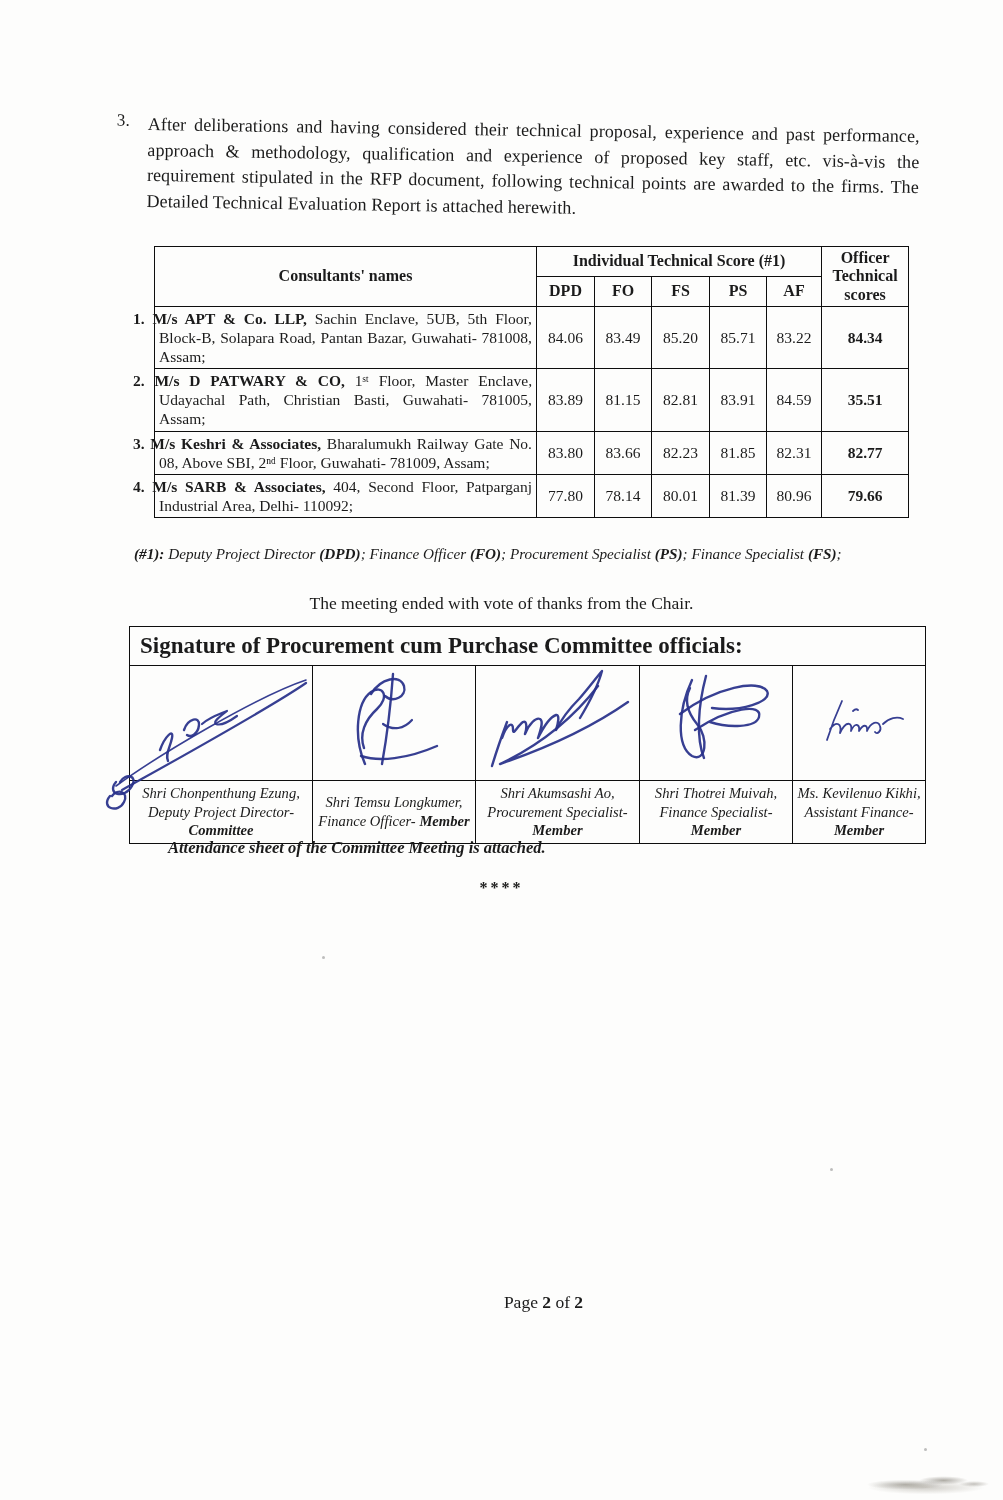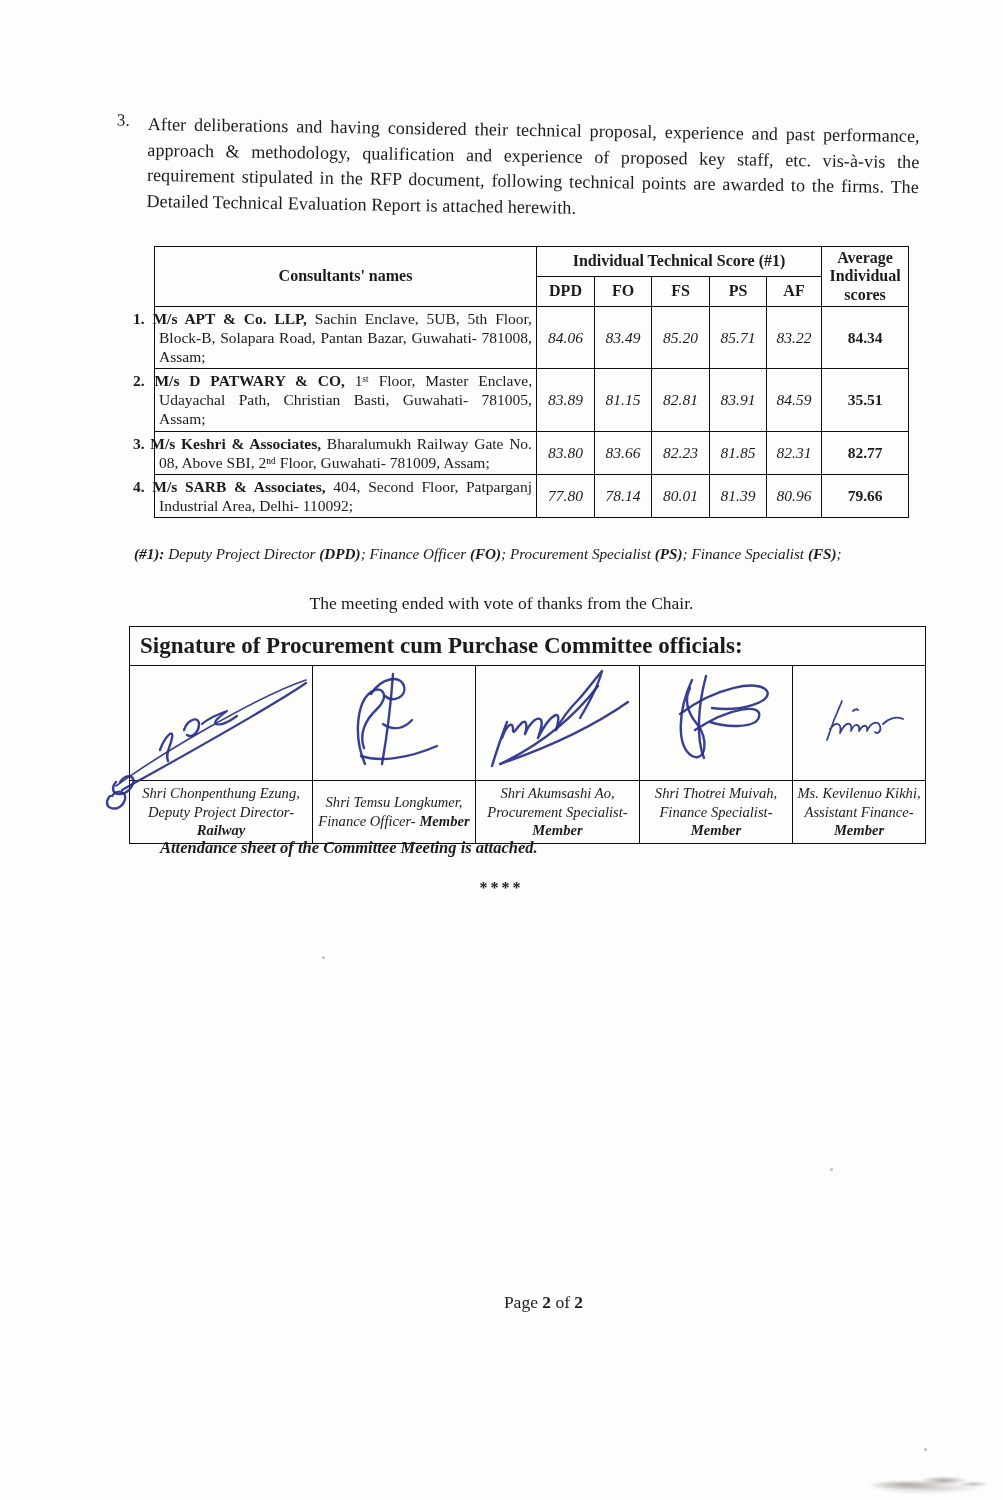--- a/index.html
+++ b/index.html
@@ -22,21 +22,21 @@
   .score-table th,.score-table td{border:1.6px solid #0e0e0e; padding:2px 4px;}
   .score-table thead th{font-weight:bold; text-align:center; font-size:16px; line-height:1.15; padding:2px 2px;}
   .th-ind{font-size:16px;}
   .th-sub{font-size:15.5px;}
   .th-avg{font-size:15.5px; line-height:1.25;}
   .name-cell{
     font-size:15.5px; line-height:1.23; text-align:justify;
     padding:3px 6px 4px 32px; text-indent:-26px; vertical-align:top;
   }
   .rnum,.bname{font-weight:bold;}
-  .score-cell{font-size:15.5px; text-align:center; vertical-align:middle;font-style:italic;}
+  .score-cell{font-size:15.5px; text-align:center; vertical-align:middle;}
   .avg-cell{font-size:15.5px; font-weight:bold; text-align:center; vertical-align:middle;}
   
   .footnote{position:absolute; left:134px; top:544px; width:786px; font-style:italic; font-size:15.2px; line-height:1.35;}
   .footnote .fl2{padding-left:36px;}
   .footnote b,.seg-b{font-weight:bold;}
   
   .meeting-line{position:absolute; left:0; top:593px; width:100%; text-align:center; font-size:17.5px;}
   
   .sig-wrap{position:absolute; left:129px; top:626px; width:796px;}
   .sig-table{width:796px; table-layout:fixed;}
@@ -44,21 +44,21 @@
   .sig-header{font-weight:bold; font-size:23px; padding:5px 10px; height:28px;}
   .sig-ink-cell{height:112px; vertical-align:middle; position:relative; overflow:visible;}
   .sig-ink-cell svg{position:absolute; left:0; top:0; overflow:visible; display:block;}
   .ink{fill:none; stroke:#28308a; stroke-linecap:round; stroke-linejoin:round; opacity:.93;}
   .sig-name-cell{
     height:58px; text-align:center; vertical-align:middle;
     font-style:italic; font-size:14.6px; line-height:1.28; padding:2px 3px;
   }
   .sig-bold{font-weight:bold;}
   
-  .attendance{position:absolute; left:160px; top:838px; font-weight:bold; font-style:italic; font-size:16.5px;}
+  .attendance{position:absolute; left:168px; top:838px; font-weight:bold; font-style:italic; font-size:16.5px;}
   .asterisks{position:absolute; left:0; top:879px; width:100%; text-align:center; font-weight:bold; font-size:16px; letter-spacing:3px;}
   .page-footer{position:absolute; left:0; top:1292px; width:100%; text-align:center; font-size:17.5px;padding-left:42px;}
   
   .smudge{
     position:absolute; left:838px; top:1466px; width:160px; height:30px;
     background:
       radial-gradient(ellipse 55px 7px at 42% 62%, rgba(95,90,78,.42), transparent 70%),
       radial-gradient(ellipse 35px 6px at 66% 48%, rgba(95,90,78,.5), transparent 70%),
       radial-gradient(ellipse 78px 9px at 55% 72%, rgba(125,118,104,.34), transparent 75%),
       radial-gradient(ellipse 20px 4px at 85% 60%, rgba(110,104,92,.4), transparent 75%);
@@ -84,21 +84,21 @@
           <col style="width:57px">
         <col style="width:58px">
           <col style="width:57px">
           <col style="width:55px">
           <col style="width:87px">
       </colgroup>
       <thead>
         <tr>
           <th rowspan="2">Consultants' names</th>
           <th colspan="5" class="th-ind">Individual Technical Score (#1)</th>
-          <th rowspan="2" class="th-avg">Average Individual scores</th>
+          <th rowspan="2" class="th-avg">Officer Technical scores</th>
         </tr>
         <tr>
           <th class="th-sub">DPD</th>
           <th class="th-sub">FO</th>
           <th class="th-sub">FS</th>
           <th class="th-sub">PS</th>
           <th class="th-sub">AF</th>
         </tr>
       </thead>
       <tbody>
@@ -201,21 +201,21 @@
             <path class="ink" stroke-width="1.8" d="M 34,74 C 39,58 44,46 49,35 M 37,63 C 44,54 49,58 47,67 C 53,54 60,56 58,65 C 62,56 67,58 66,65 C 70,58 75,58 74,65 C 78,56 85,54 87,60 C 89,65 84,69 82,66"></path>
             <path class="ink" stroke-width="1.8" d="M 90,58 C 96,52 104,50 110,53"></path>
             <path class="ink" stroke-width="1.8" d="M 60,45 C 62,43 64,43 65,44"></path>
           </svg>
         </td>
       </tr>
       <tr>
             <td class="sig-name-cell">
               <div>Shri Chonpenthung Ezung,</div>
               <div>Deputy Project Director-</div>
-              <div><span class="sig-bold">Railway</span></div>
+              <div><span class="sig-bold">Committee</span></div>
             </td>
             <td class="sig-name-cell">
               <div>Shri Temsu Longkumer,</div>
               <div>Finance Officer- <span class="sig-bold">Member</span></div>
             </td>
             <td class="sig-name-cell">
               <div>Shri Akumsashi Ao,</div>
               <div>Procurement Specialist-</div>
               <div><span class="sig-bold">Member</span></div>
             </td>

